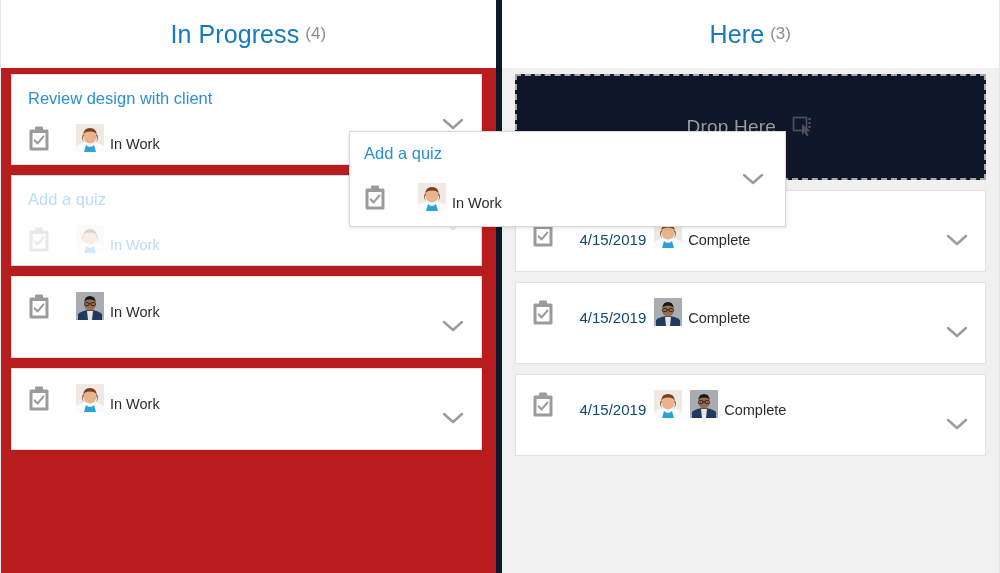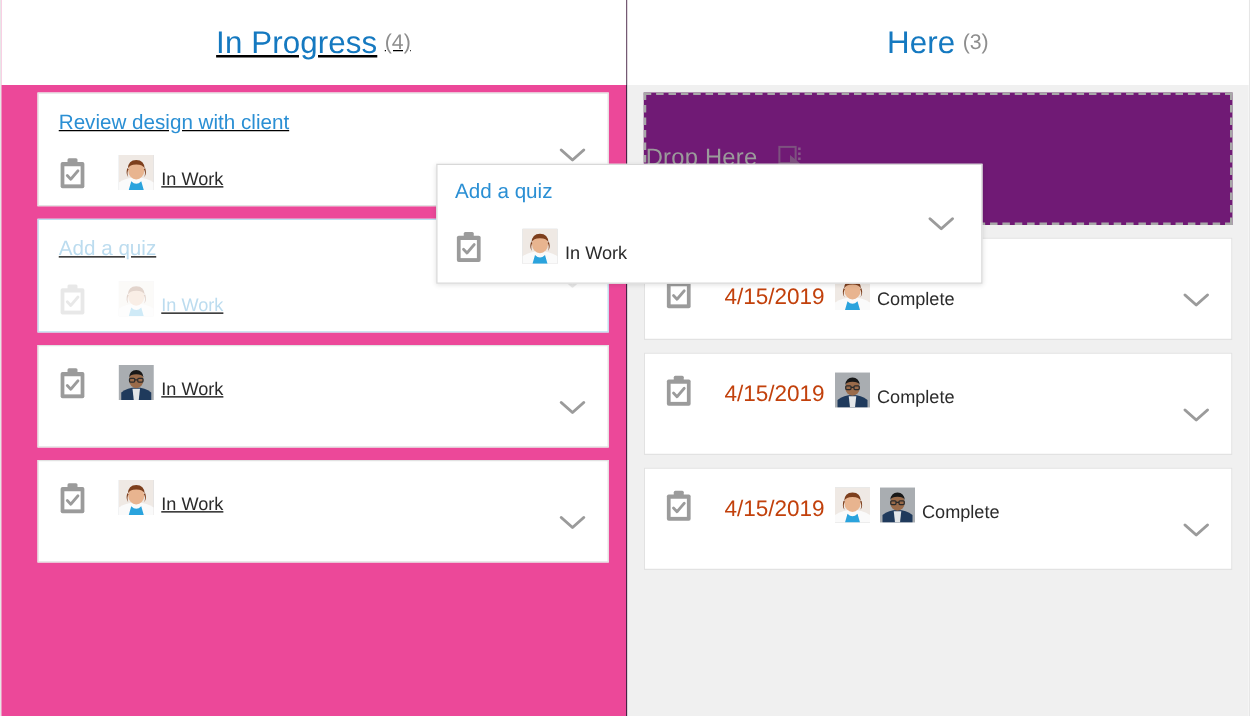--- a/index.html
+++ b/index.html
@@ -31,23 +31,22 @@
     align-items: stretch;
   }
   .column {
     position: relative;
     box-sizing: border-box;
     display: flex;
     flex-direction: column;
   }
   .column.inprogress {
     width: 501px;
-    background: #ec4899;
-    border-right: 1px solid #0f172a;
-    text-decoration: underline;
+    background: #b91c1c;
+    border-right: 6px solid #0f172a;
   }
   .column.done {
     width: 498px;
     background: #ffffff;
   }
 
   .col-header {
     height: 68px;
     flex: 0 0 68px;
     display: flex;
@@ -64,21 +63,21 @@
   }
   .col-count {
     font-size: 17px;
     color: #8e8e8e;
     margin-left: 6px;
   }
 
   .col-body {
     flex: 1 1 auto;
     box-sizing: border-box;
-    padding: 6px 14px 0 29px;
+    padding: 6px 14px 0 10px;
     position: relative;
   }
   .column.done .col-body {
     background: #f0f0f0;
     padding: 6px 13px 0 13px;
   }
 
   
   .card {
     position: relative;
@@ -102,22 +101,22 @@
     height: 30px;
   }
   .clip-icon {
     flex: 0 0 auto;
     width: 22px;
     height: 26px;
     margin-right: 26px;
     display: block;
   }
   .meta-date {
-    font-size: 18px;
-    color: #c2410c;
+    font-size: 15px;
+    color: #0c4a6e;
     margin-right: 8px;
     white-space: nowrap;
   }
   .avatar {
     width: 28px;
     height: 28px;
     flex: 0 0 auto;
     display: block;
     margin-right: 6px;
     background: #cfd3d6;
@@ -147,24 +146,25 @@
   .card.ghost .clip-icon,
   .card.ghost .avatar,
   .card.ghost .chevron { opacity: 0.22; }
 
   
   .dropzone {
     position: relative;
     box-sizing: border-box;
     height: 106px;
     border: 2px dashed #a8a8a8;
-    background: #701a75;
+    background: #0f172a;
     margin-bottom: 10px;
     display: flex;
     align-items: center;
+    justify-content: center;
   }
   .dropzone-label {
     font-size: 19px;
     color: #9b9b9b;
     letter-spacing: 0.2px;
   }
   .drag-cursor-icon {
     width: 22px;
     height: 22px;
     margin-left: 16px;

